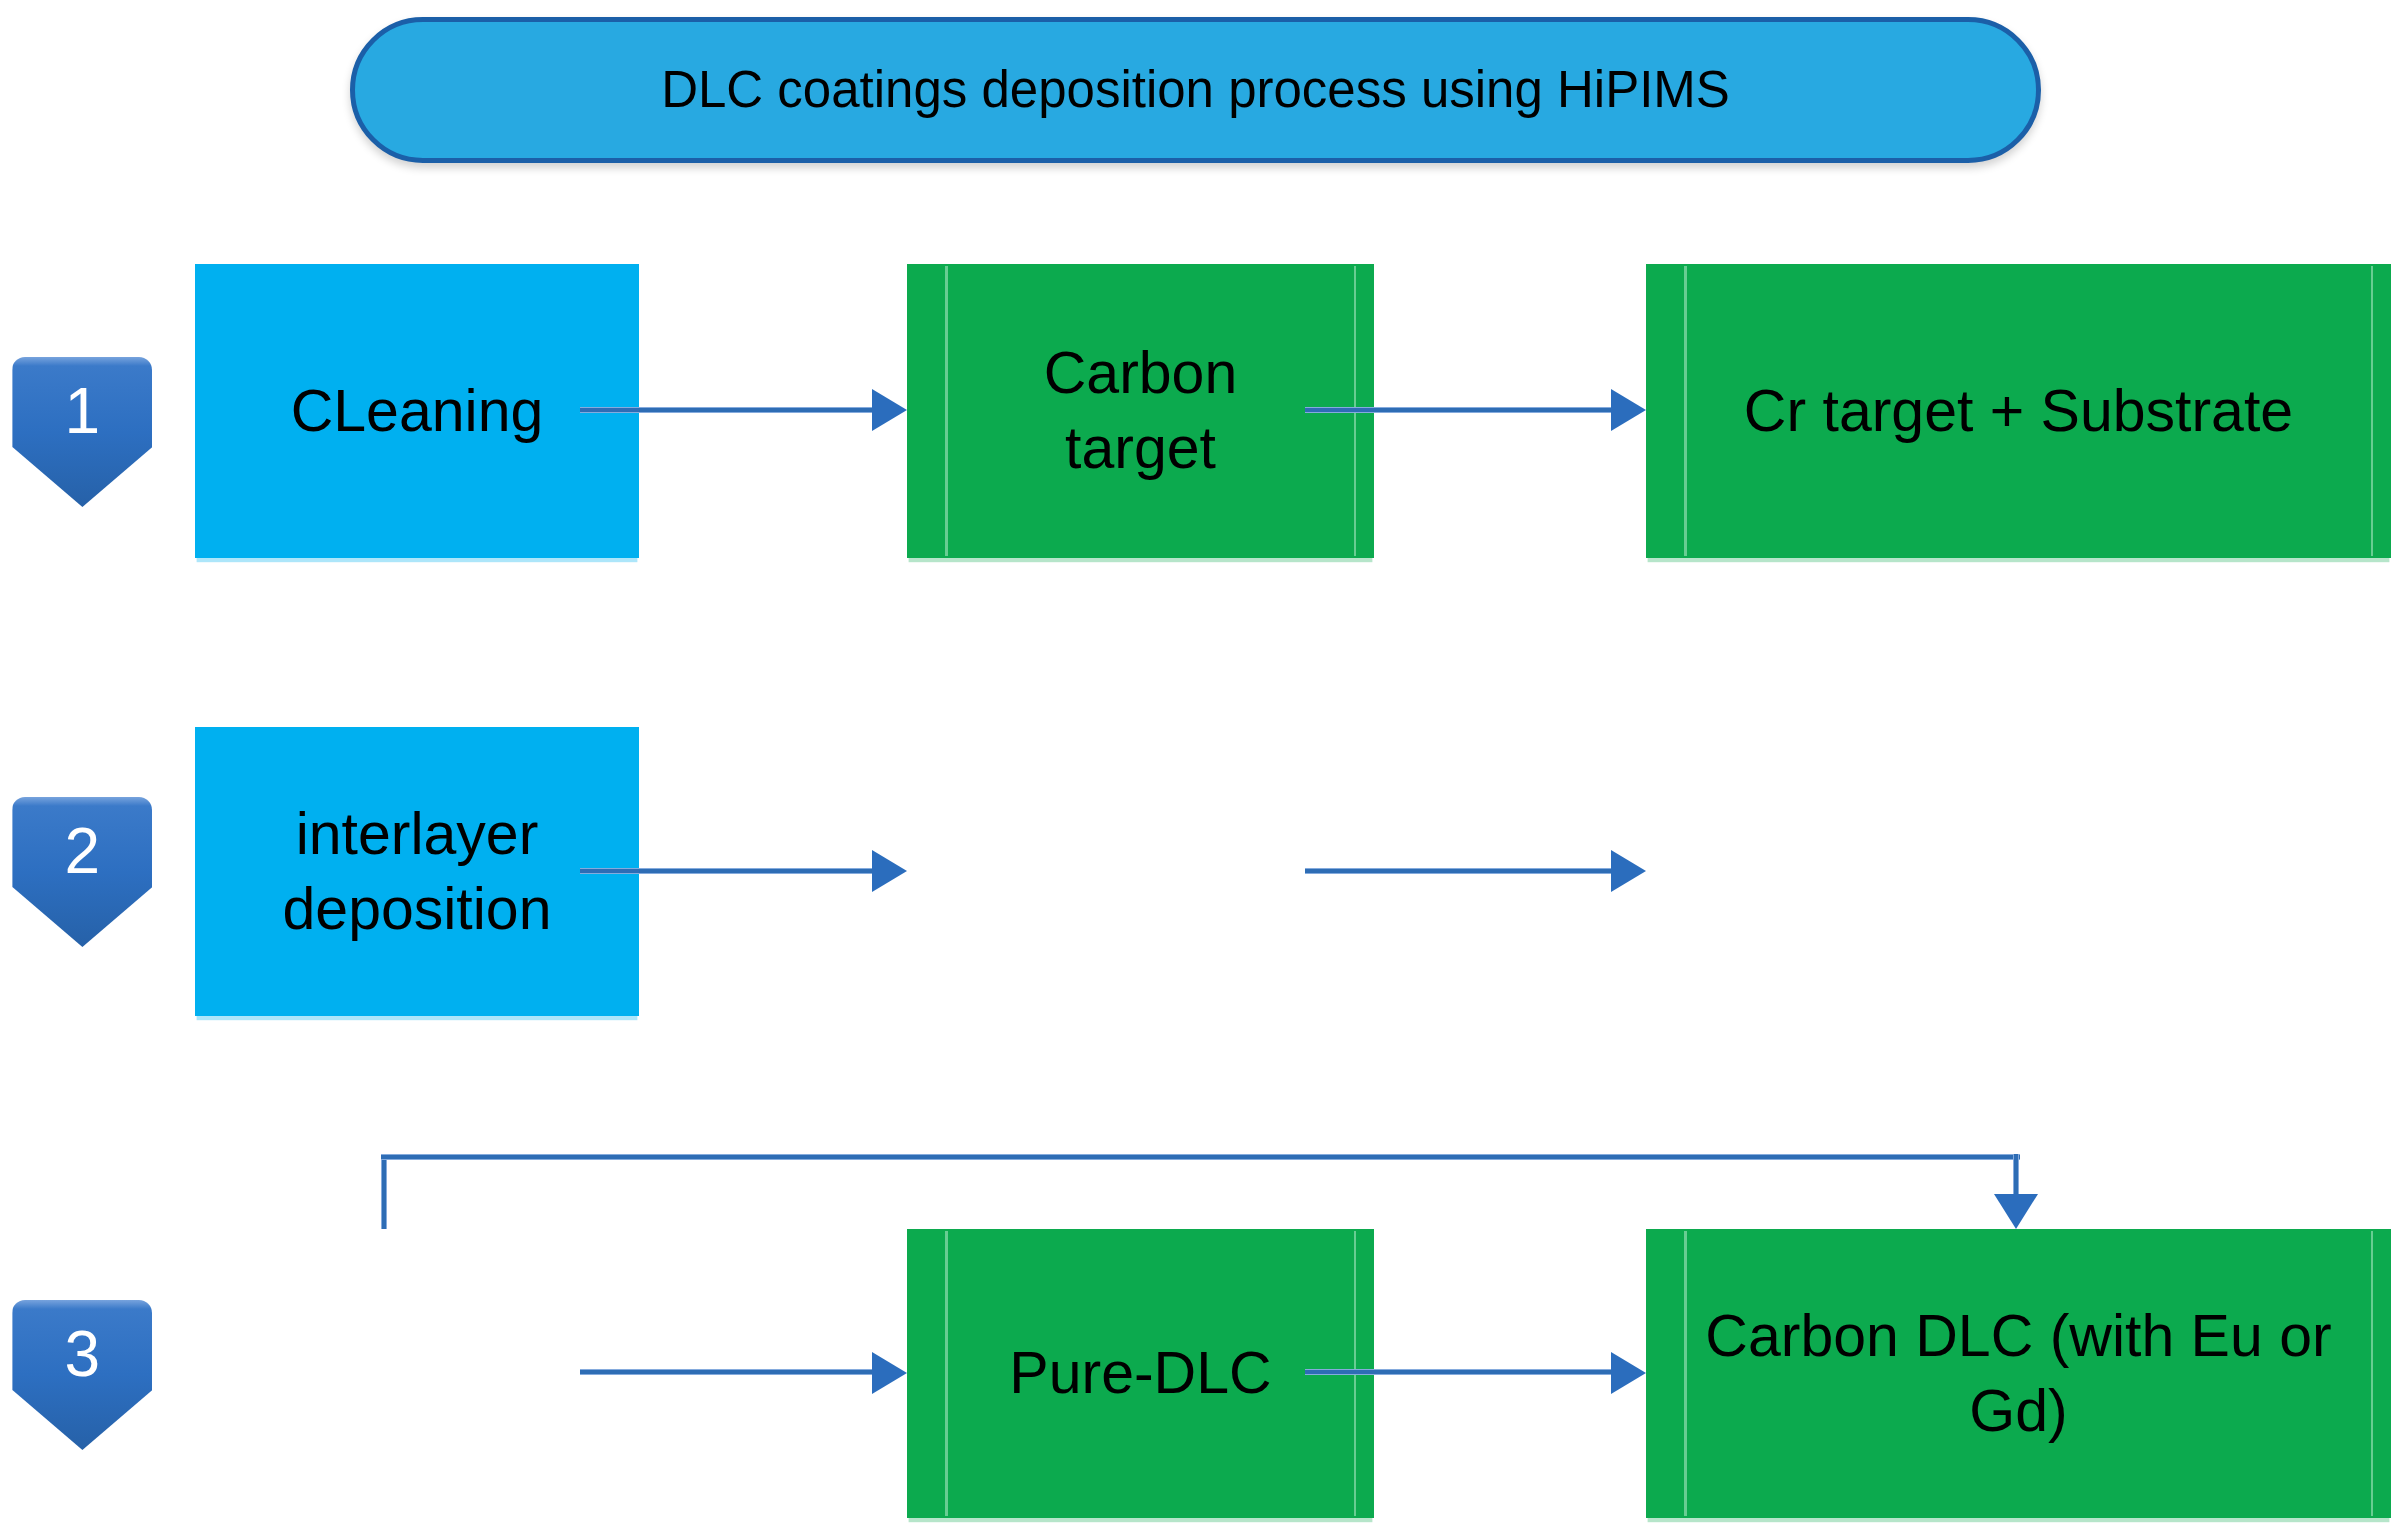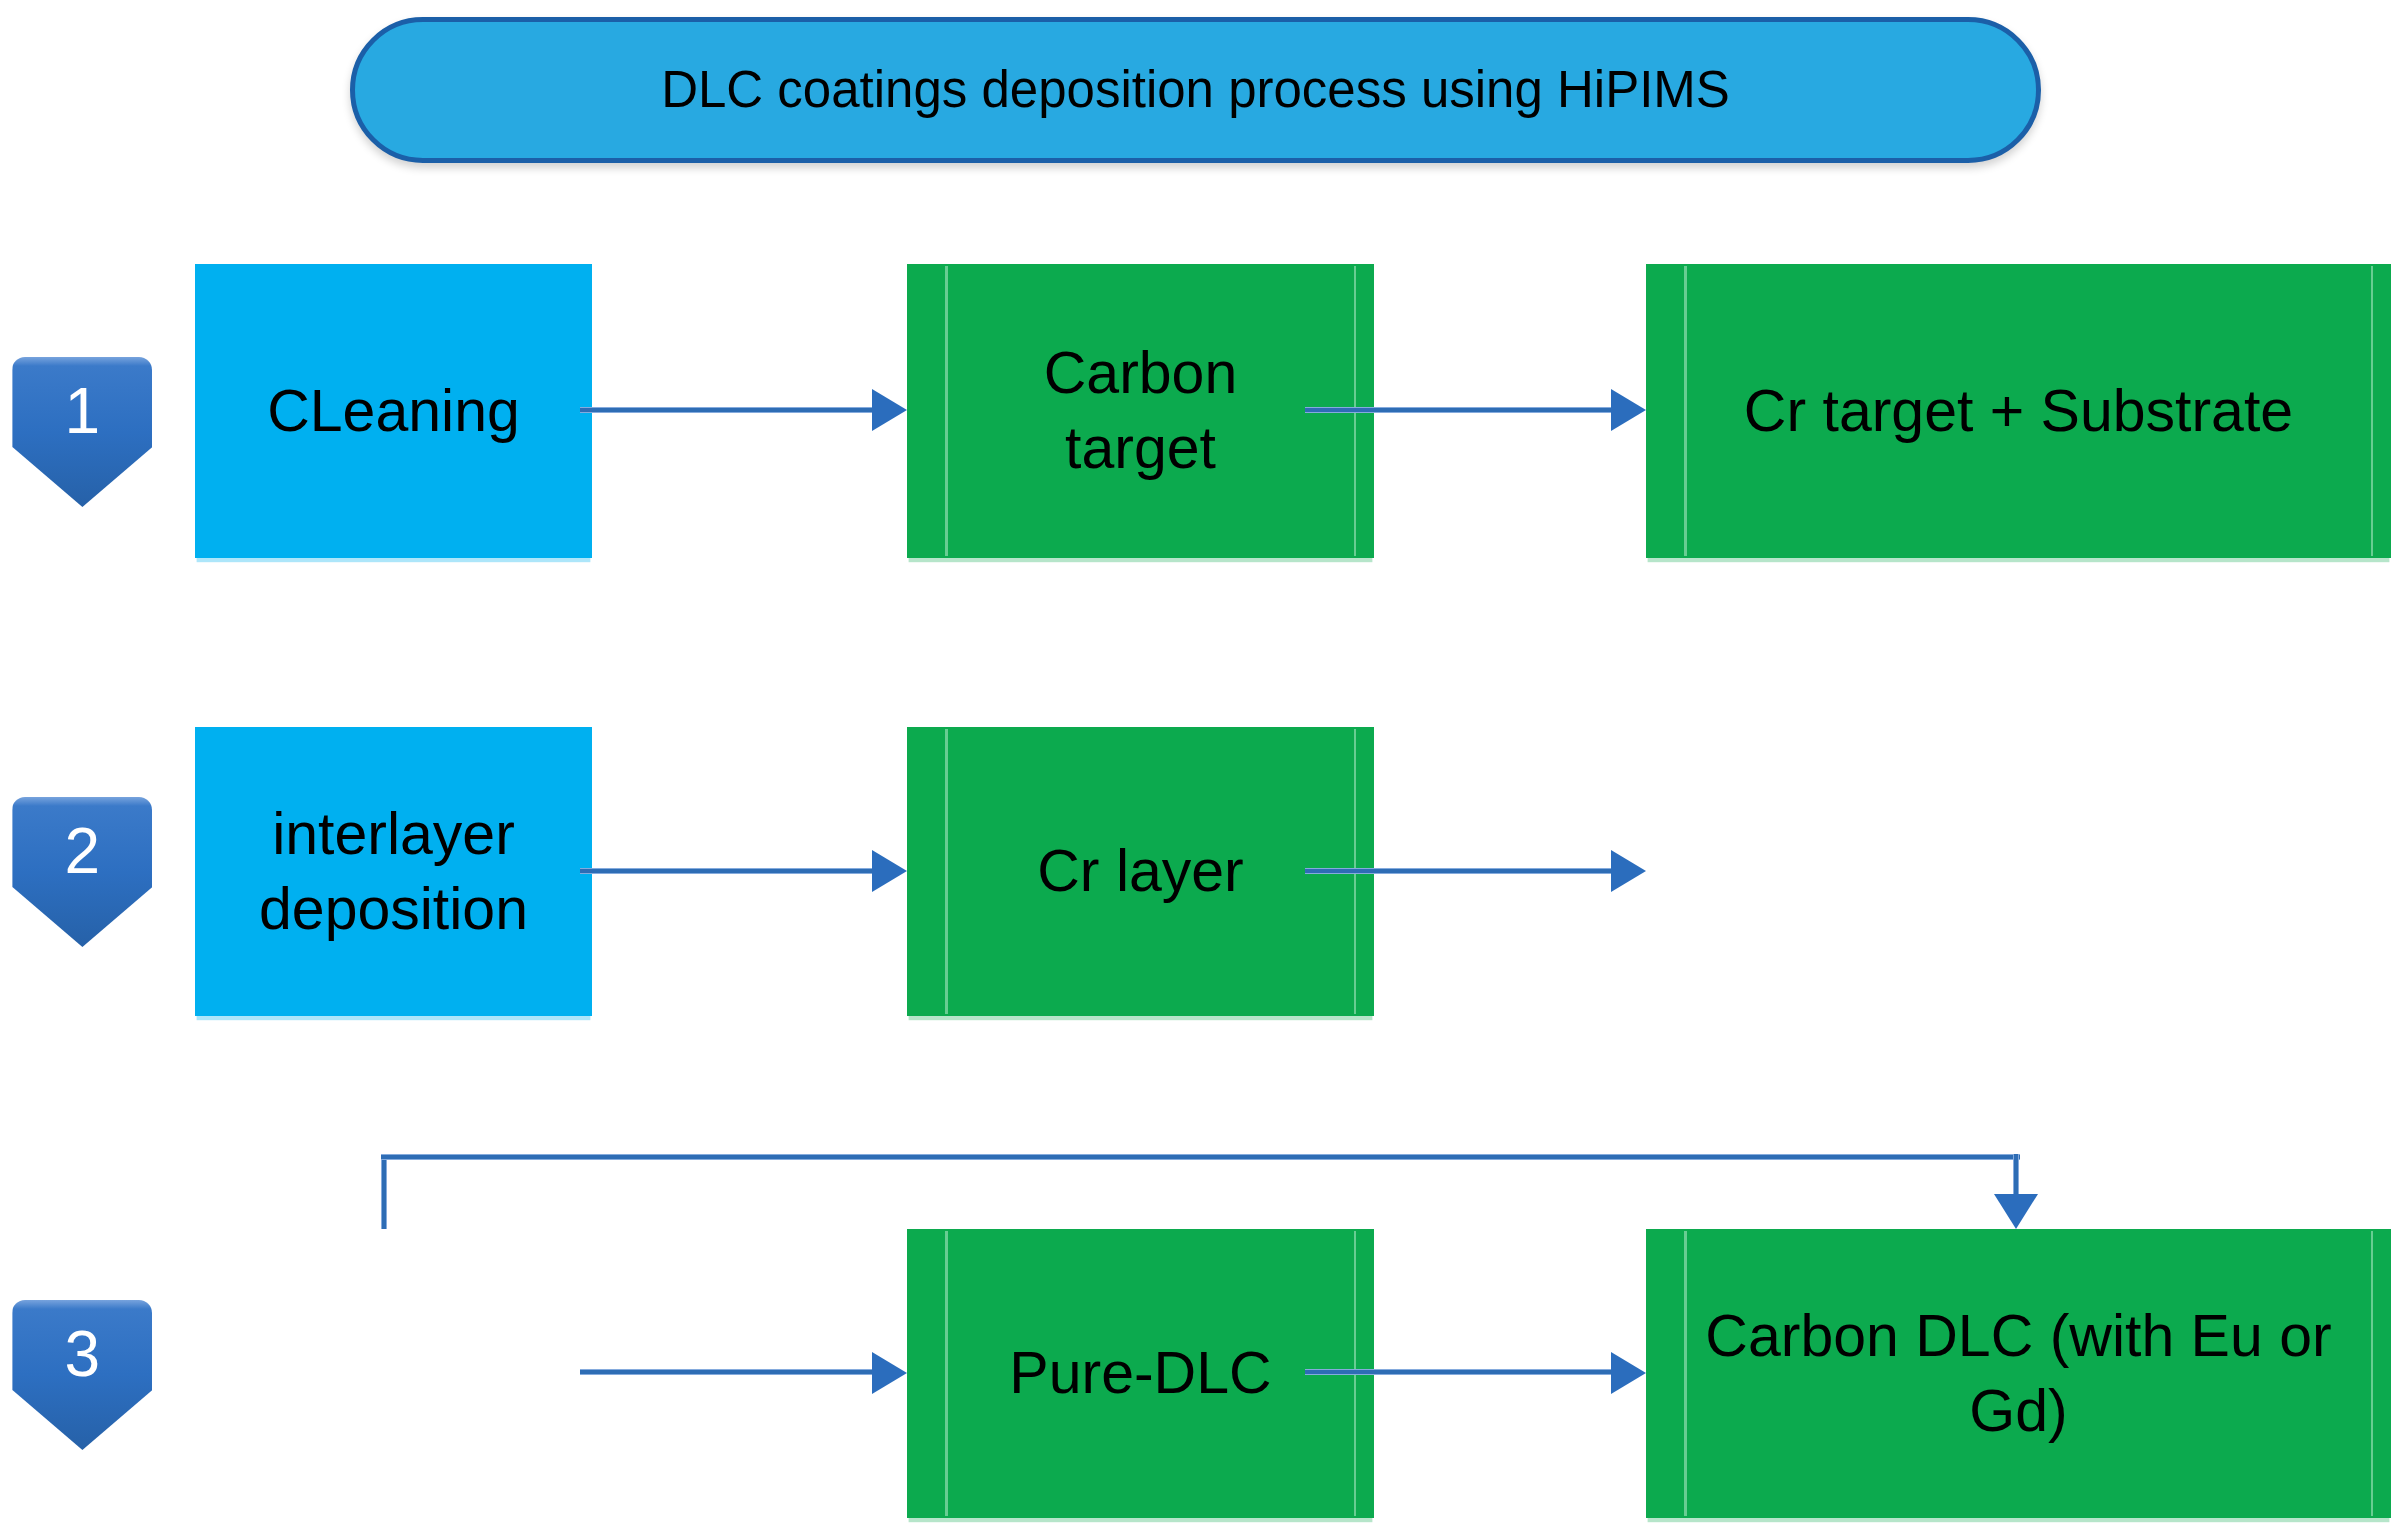--- a/index.html
+++ b/index.html
@@ -39,21 +39,21 @@
   .green{background:var(--green-box);box-shadow:0 5.8px 0 -1.6px rgba(12,170,79,.30);}
   .green::before,.green::after{
     content:"";position:absolute;top:1.6px;bottom:1.6px;width:2.5px;
     background:rgba(205,245,222,.48);
   }
   .green::before{left:38px}
   .green::after{right:18px}
   .r1{top:264px;height:294px}
   .r2{top:727px;height:289px}
   .r3{top:1229px;height:289px}
-  .c1{left:195px;width:397px;padding:0 13px}
+  .c1{left:195px;width:444px;padding:0 13px}
   .c2{left:907px;width:467px;padding:4px 54px}
   .c3{left:1646px;width:745px;padding:0 21px}
 
   
   .hline{position:absolute;height:4.1px;background:var(--arrow-blue);
          border-top:1.6px solid #85abdd;border-bottom:1.6px solid #85abdd;}
   .vline{position:absolute;width:4.1px;background:var(--arrow-blue);
          border-left:1.6px solid #85abdd;border-right:1.6px solid #85abdd;}
   .head-right{position:absolute;width:0;height:0;
     border-top:21.4px solid transparent;border-bottom:21.4px solid transparent;
@@ -87,23 +87,20 @@
   <div class="box green r1 c2">
     <span>Carbon target</span>
   </div>
   <div class="box green r1 c3">
     <span>Cr target + Substrate</span>
   </div>
 
   <div class="box cyan r2 c1">
     <span>interlayer deposition</span>
   </div>
-  <div class="box green r2 c2">
-    <span>Cr layer</span>
-  </div>
 
   <div class="box green r3 c2">
     <span>Pure-DLC</span>
   </div>
   <div class="box green r3 c3">
     <span>Carbon DLC (with Eu or Gd)</span>
   </div>
 
   <div class="hline" style="left:580px;top:407px;width:294px"></div>
   <div class="head-right" style="left:872px;top:389px"></div>

